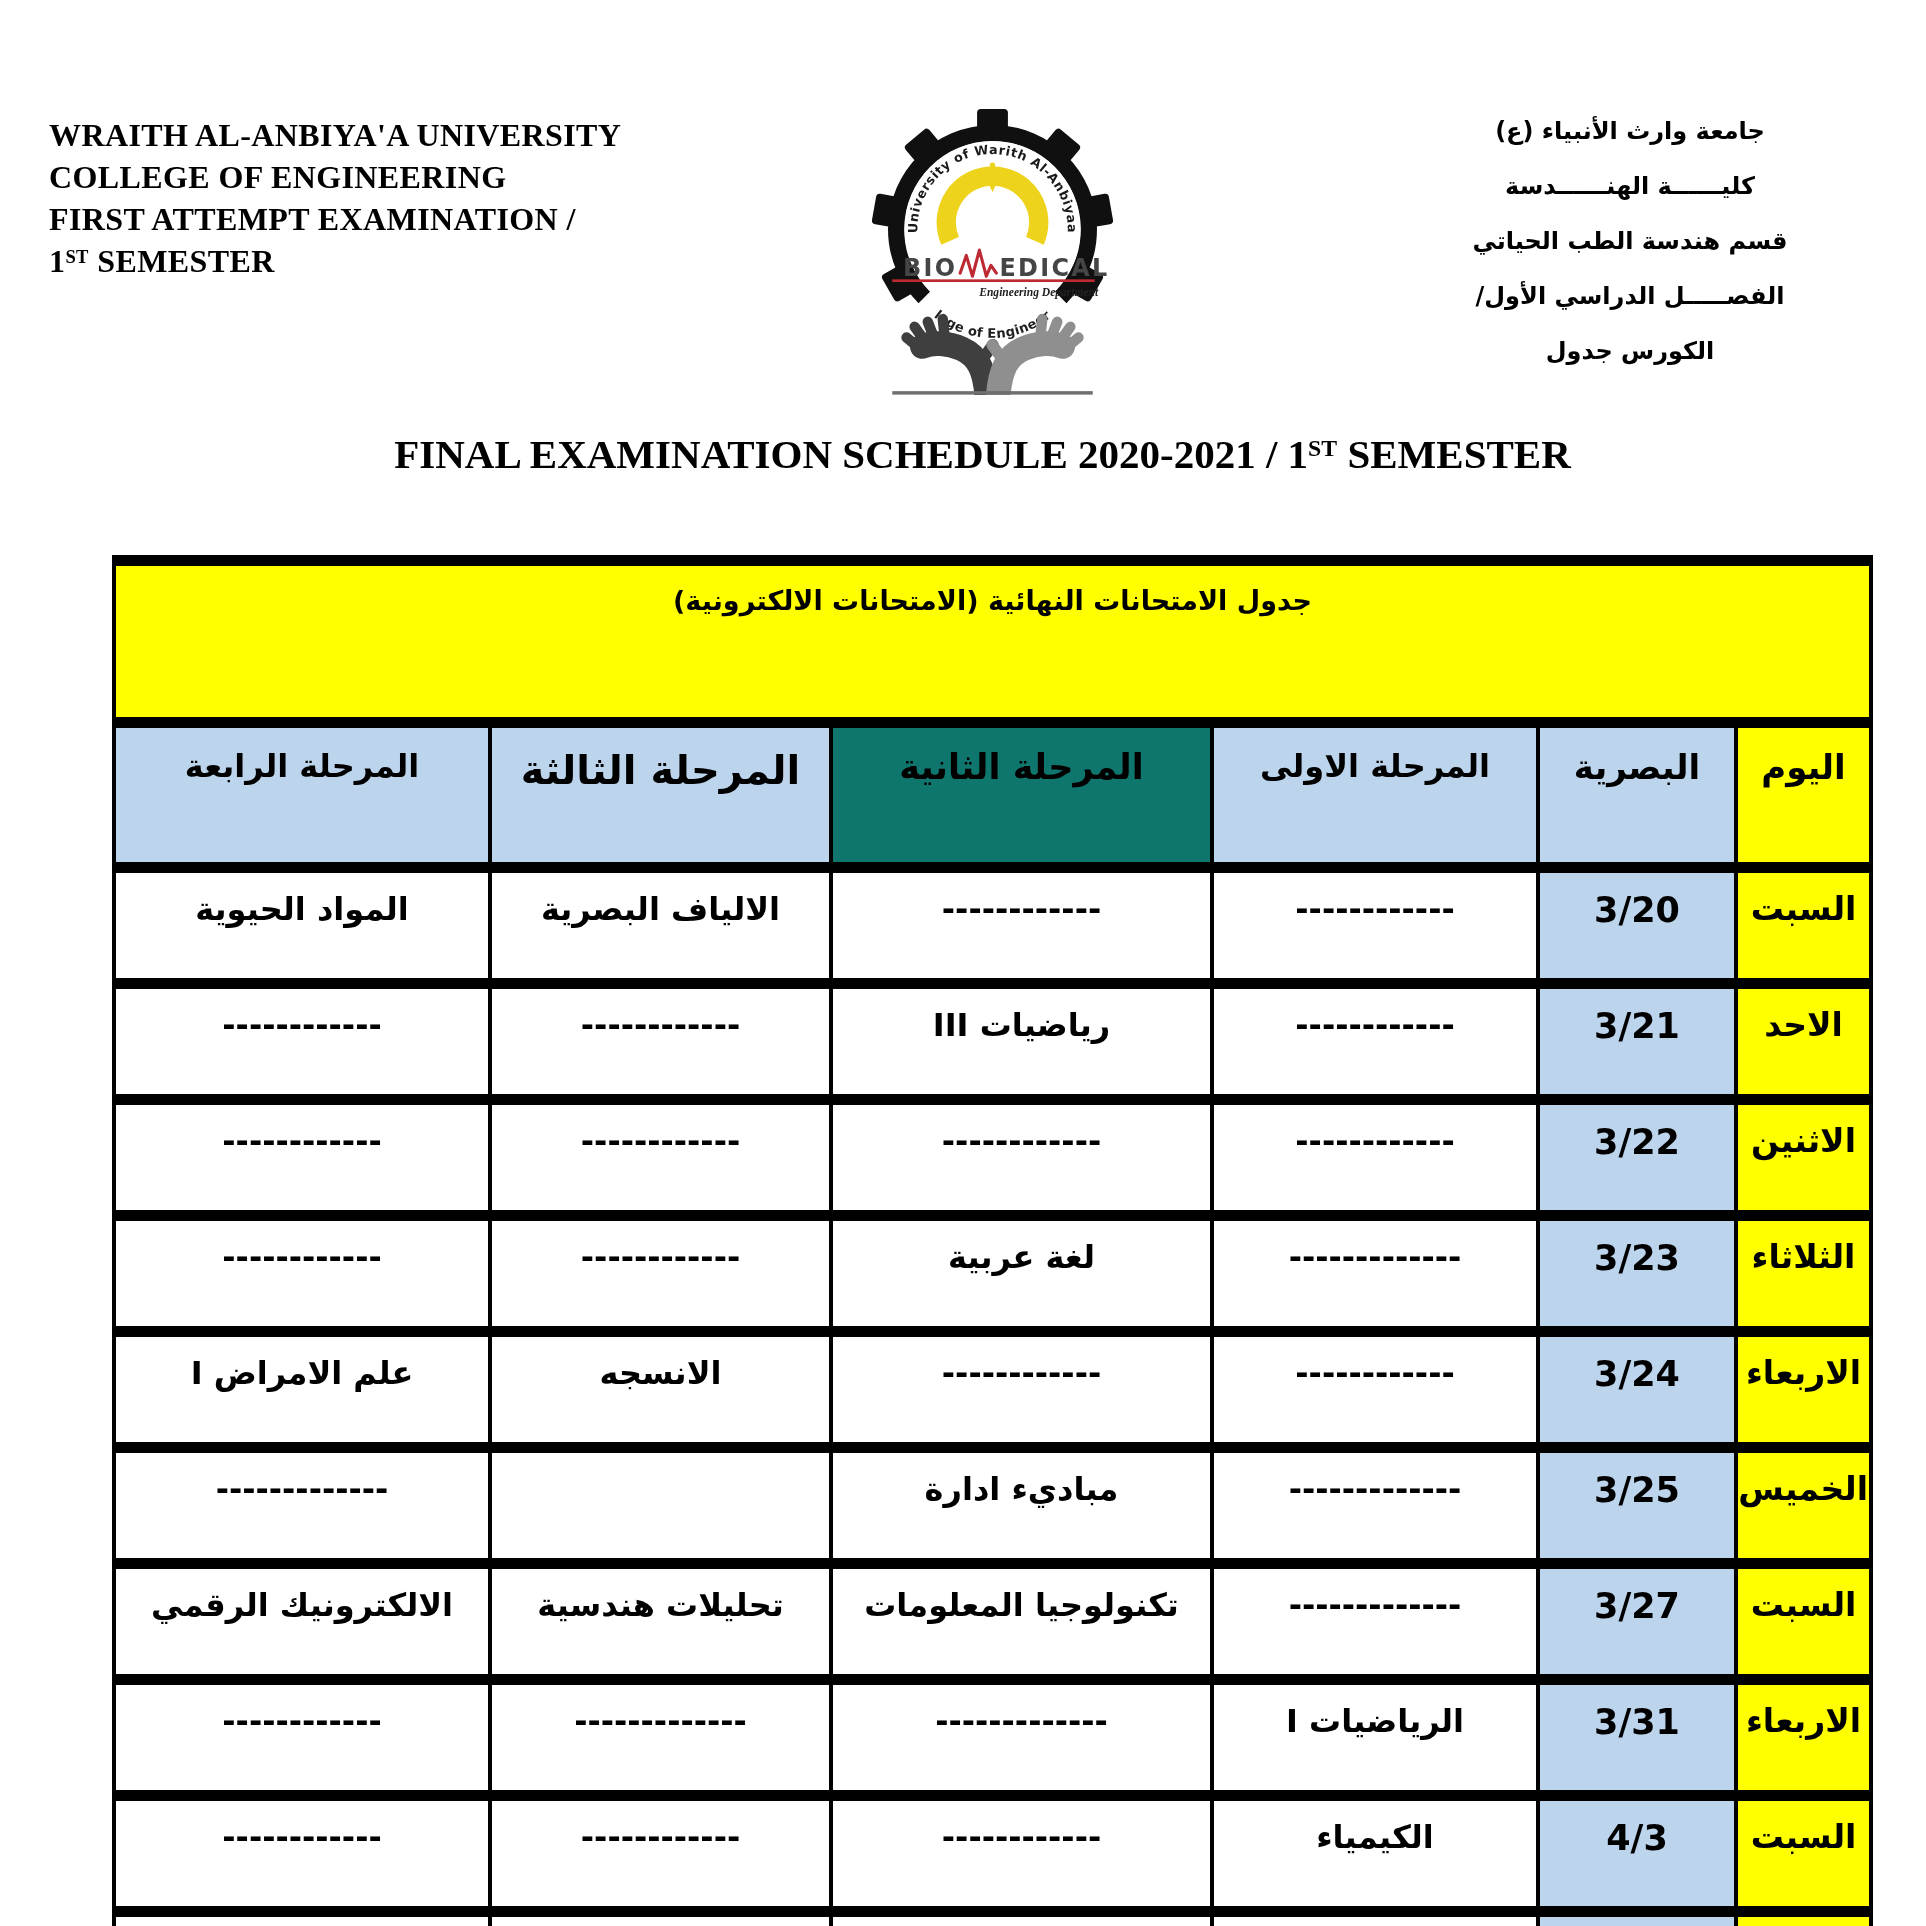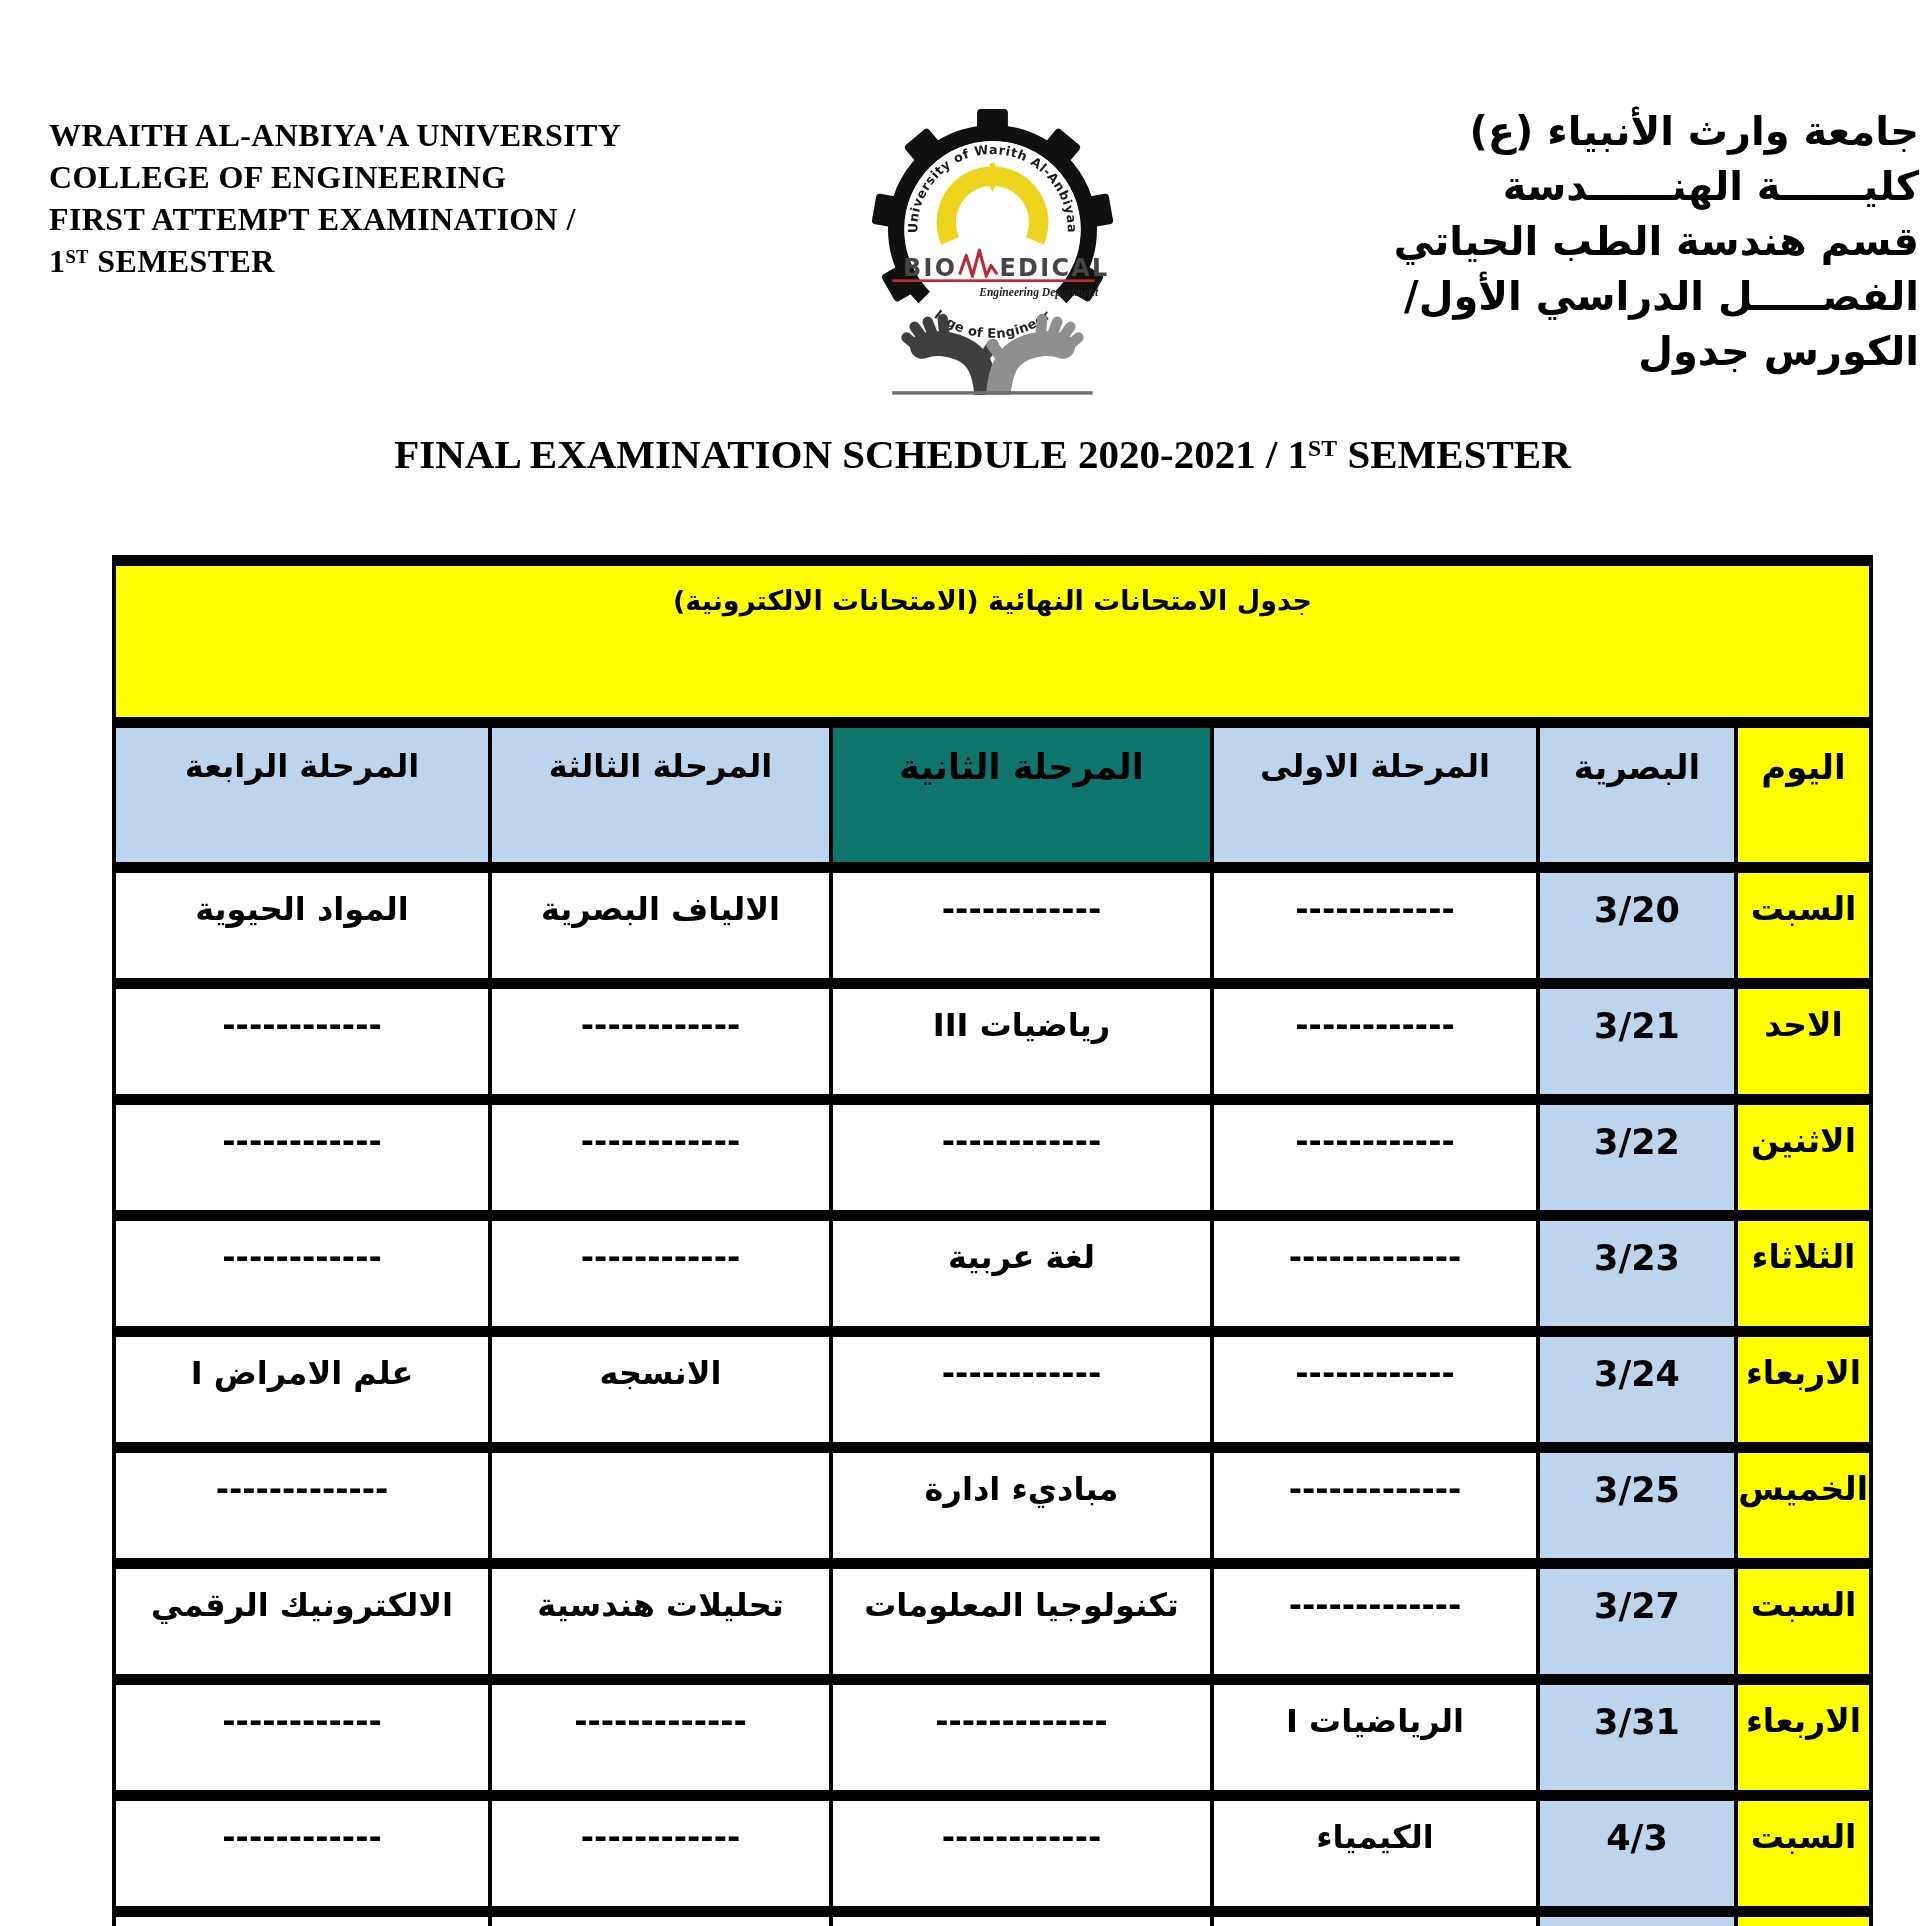--- a/index.html
+++ b/index.html
@@ -3,23 +3,23 @@
 <meta charset="utf-8">
 <style>
   html,body{margin:0;padding:0;background:#ffffff;}
   .page{position:relative;width:1965px;height:2542px;background:#ffffff;overflow:hidden;
         font-family:"DejaVu Sans",sans-serif;color:#000;}
 
   
   .en-header{position:absolute;left:49px;top:114px;width:790px;
              font-family:"Liberation Serif",serif;font-weight:bold;
              font-size:32px;line-height:42px;letter-spacing:0.4px;white-space:nowrap;}
-  .ar-header{position:absolute;right:46px;top:104px;width:578px;direction:rtl;text-align:right;
+  .ar-header{position:absolute;right:46px;top:104px;width:578px;direction:rtl;text-align:center;
              font-family:"DejaVu Sans",sans-serif;font-weight:bold;
-             font-size:40px;line-height:55px;}
+             font-size:24px;line-height:55px;}
   .sup{font-size:0.58em;position:relative;top:-0.5em;}
 
   
   .logo{position:absolute;left:869px;top:102px;width:247px;height:293px;}
 
   
   .main-title{position:absolute;left:0;top:430px;width:1965px;text-align:center;
               font-family:"Liberation Serif",serif;font-weight:bold;font-size:41px;}
 
   
@@ -143,21 +143,21 @@
     </colgroup>
     <thead>
       <tr>
         <td colspan="6" class="band-cell" style="background:#FFFF00">جدول الامتحانات النهائية (الامتحانات الالكترونية)</td>
       </tr>
       <tr class="hdr-row">
         <th class="cell-day" style="background:#FFFF00">اليوم</th>
         <th class="cell-date" style="background:#BDD5EC;direction:rtl">البصرية</th>
         <th style="background:#BDD5EC;font-size:32px">المرحلة الاولى</th>
         <th style="background:#0f766e;font-size:35px">المرحلة الثانية</th>
-        <th style="background:#BDD5EC;font-size:32px">المرحلة الثالثة</th>
+        <th style="background:#BDD5EC;font-size:40px">المرحلة الثالثة</th>
         <th style="background:#BDD5EC;font-size:32px">المرحلة الرابعة</th>
       </tr>
     </thead>
     <tbody>
         <tr>
       <td class="cell-day" style="background:#FFFF00">السبت</td>
       <td class="cell-date" style="background:#BDD5EC">3/20</td>
       <td class="cell-course">------------</td>
       <td class="cell-course">------------</td>
       <td class="cell-course">الالياف البصرية</td>

